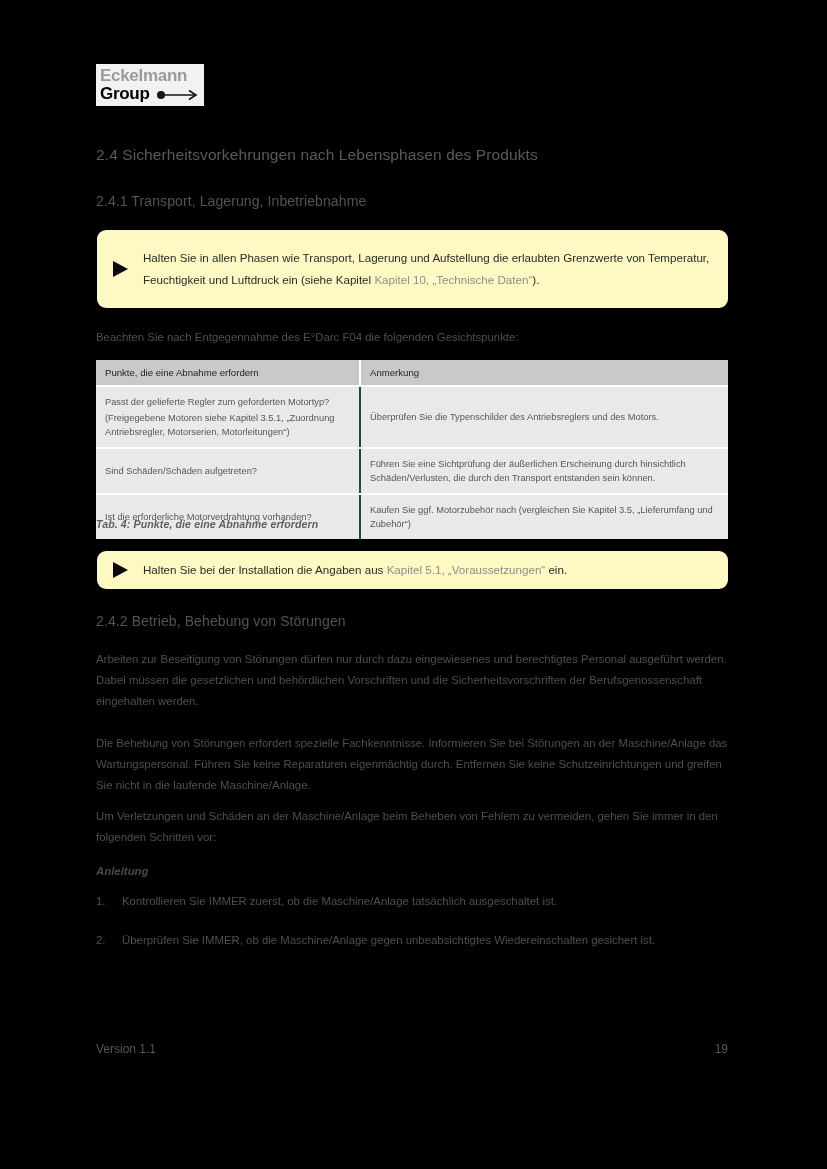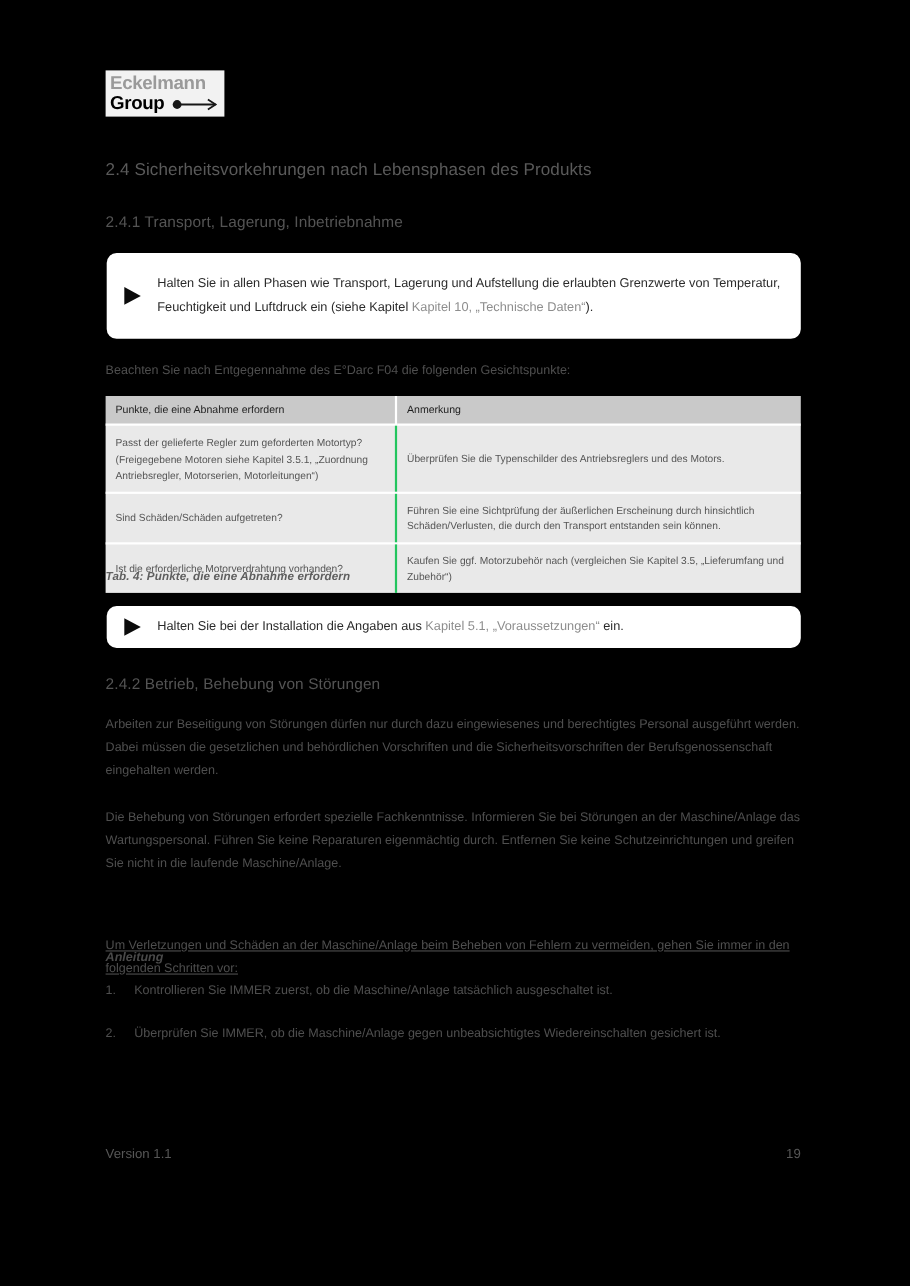--- a/index.html
+++ b/index.html
@@ -96,21 +96,21 @@
     font-style: italic;
     font-weight: bold;
     color: #4a4a4a;
   }
 
   
   .notebox {
     position: absolute;
     left: 97px;
     width: 631px;
-    background: #ffffff;
+    background: #fef9c3;
     border-radius: 9px;
     box-sizing: border-box;
     display: flex;
     align-items: center;
   }
   .note-arrow {
     flex: 0 0 auto;
     width: 46px;
     display: flex;
     justify-content: center;
@@ -151,21 +151,21 @@
     vertical-align: middle;
     margin-left: 28px;
   }
   .tbl th:last-child { border-right: none; }
   .tbl td {
     background: #e9e9e9;
     color: #565656;
     font-size: 9.3px;
     line-height: 14px;
     padding: 8px 9px 8px 9px;
-    border-right: 2px solid #22c55e;
+    border-right: 2px solid #14532d;
     border-bottom: 2px solid #ffffff;
     vertical-align: middle;
   }
   .tbl td:last-child { border-right: none; }
   .tbl tr:last-child td { border-bottom: none; }
   .tbl td p { margin: 0; }
   .tbl td p + p { margin-top: 2px; }
 
   .tbl-caption {
     position: absolute;
@@ -285,21 +285,21 @@
       <span>Halten Sie bei der Installation die Angaben aus </span><span class="xref">Kapitel 5.1, „Voraussetzungen“</span><span> ein.</span>
     </div>
   </div>
 
   <h2 class="subsec" style="top:613px;">2.4.2 Betrieb, Behebung von Störungen</h2>
 
   <p class="body" style="top:649px;">Arbeiten zur Beseitigung von Störungen dürfen nur durch dazu eingewiesenes und berechtigtes Personal ausgeführt werden. Dabei müssen die gesetzlichen und behördlichen Vorschriften und die Sicherheitsvorschriften der Berufsgenossenschaft eingehalten werden.</p>
 
   <p class="body" style="top:733px;">Die Behebung von Störungen erfordert spezielle Fachkenntnisse. Informieren Sie bei Störungen an der Maschine/Anlage das Wartungspersonal. Führen Sie keine Reparaturen eigenmächtig durch. Entfernen Sie keine Schutzeinrichtungen und greifen Sie nicht in die laufende Maschine/Anlage.</p>
 
-  <p class="body" style="top:850px;text-decoration:underline;">Um Verletzungen und Schäden an der Maschine/Anlage beim Beheben von Fehlern zu vermeiden, gehen Sie immer in den folgenden Schritten vor:</p>
+  <p class="body" style="top:806px;">Um Verletzungen und Schäden an der Maschine/Anlage beim Beheben von Fehlern zu vermeiden, gehen Sie immer in den folgenden Schritten vor:</p>
 
   <p class="body italic" style="top:861px;">Anleitung</p>
 
   <div class="olist" style="top:891px;">
     <div class="oitem" style="margin-bottom:18px;">
       <span class="onum">1.</span>
       <span class="otext">Kontrollieren Sie IMMER zuerst, ob die Maschine/Anlage tatsächlich ausgeschaltet ist.</span>
     </div>
     <div class="oitem">
       <span class="onum">2.</span>

